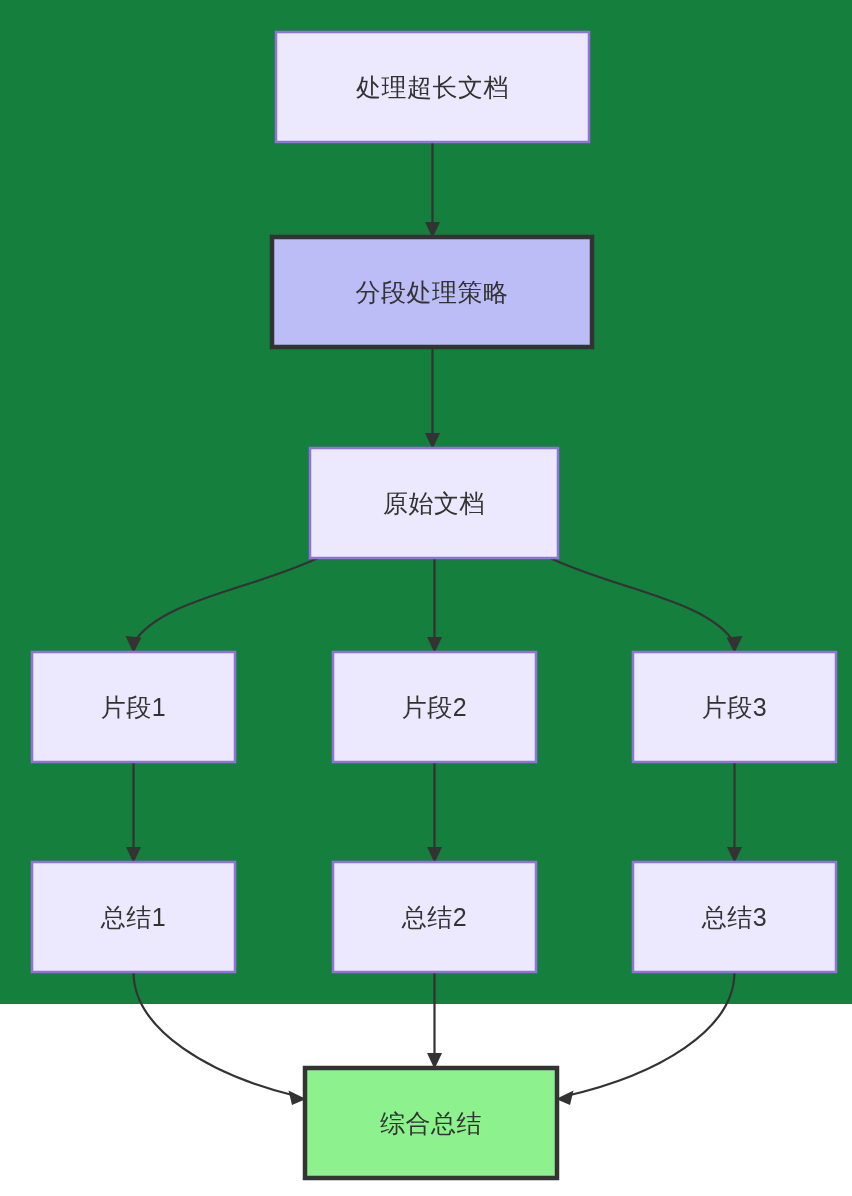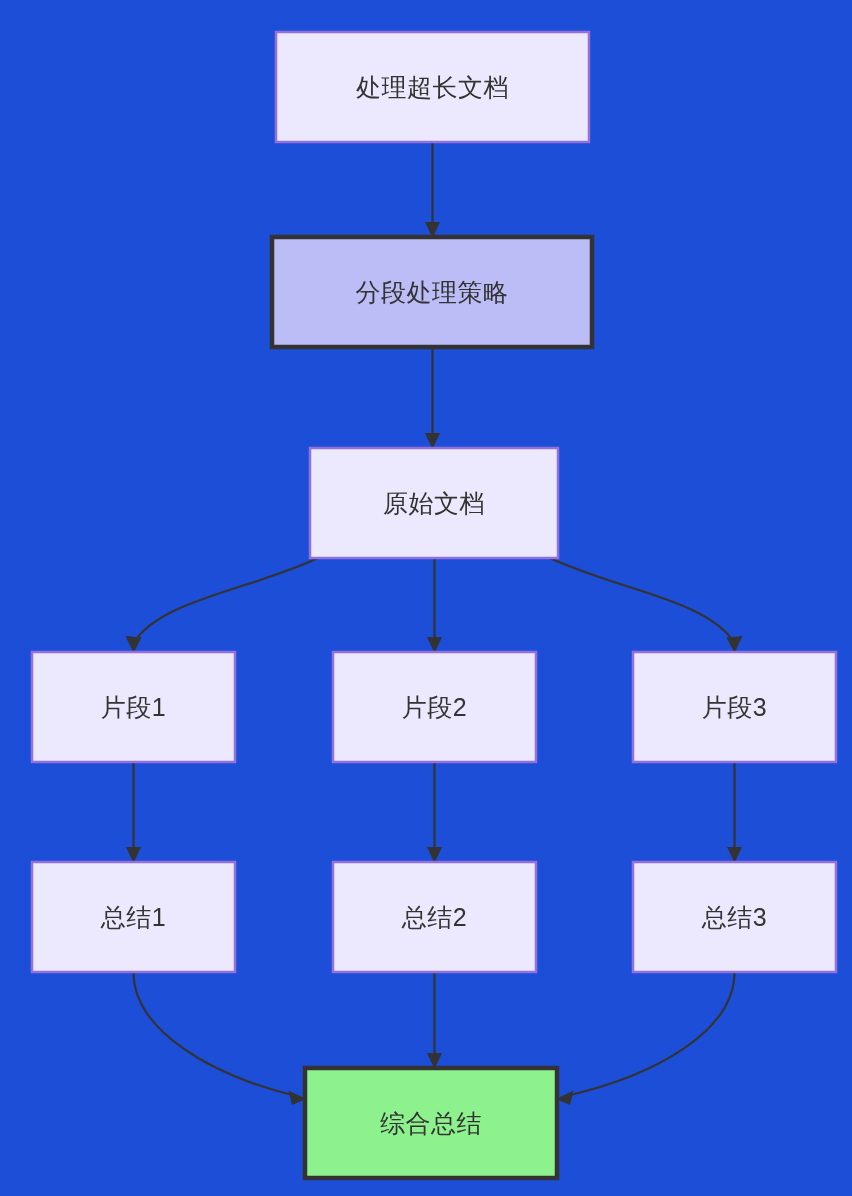--- a/index.html
+++ b/index.html
@@ -9,22 +9,22 @@
   }
   body {
     width: 852px;
     height: 1196px;
     font-family: "Liberation Sans", "DejaVu Sans", sans-serif;
     overflow: hidden;
   }
   #flowchart-root {
     position: relative;
     width: 852px;
-    height: 1196px;
-    background: #1d4ed8;
+    height: 1004px;
+    background: #15803d;
   }
   svg#flow-svg {
     position: absolute;
     left: 0;
     top: 0;
     width: 852px;
     height: 1196px;
     display: block;
   }
   .node-label {

